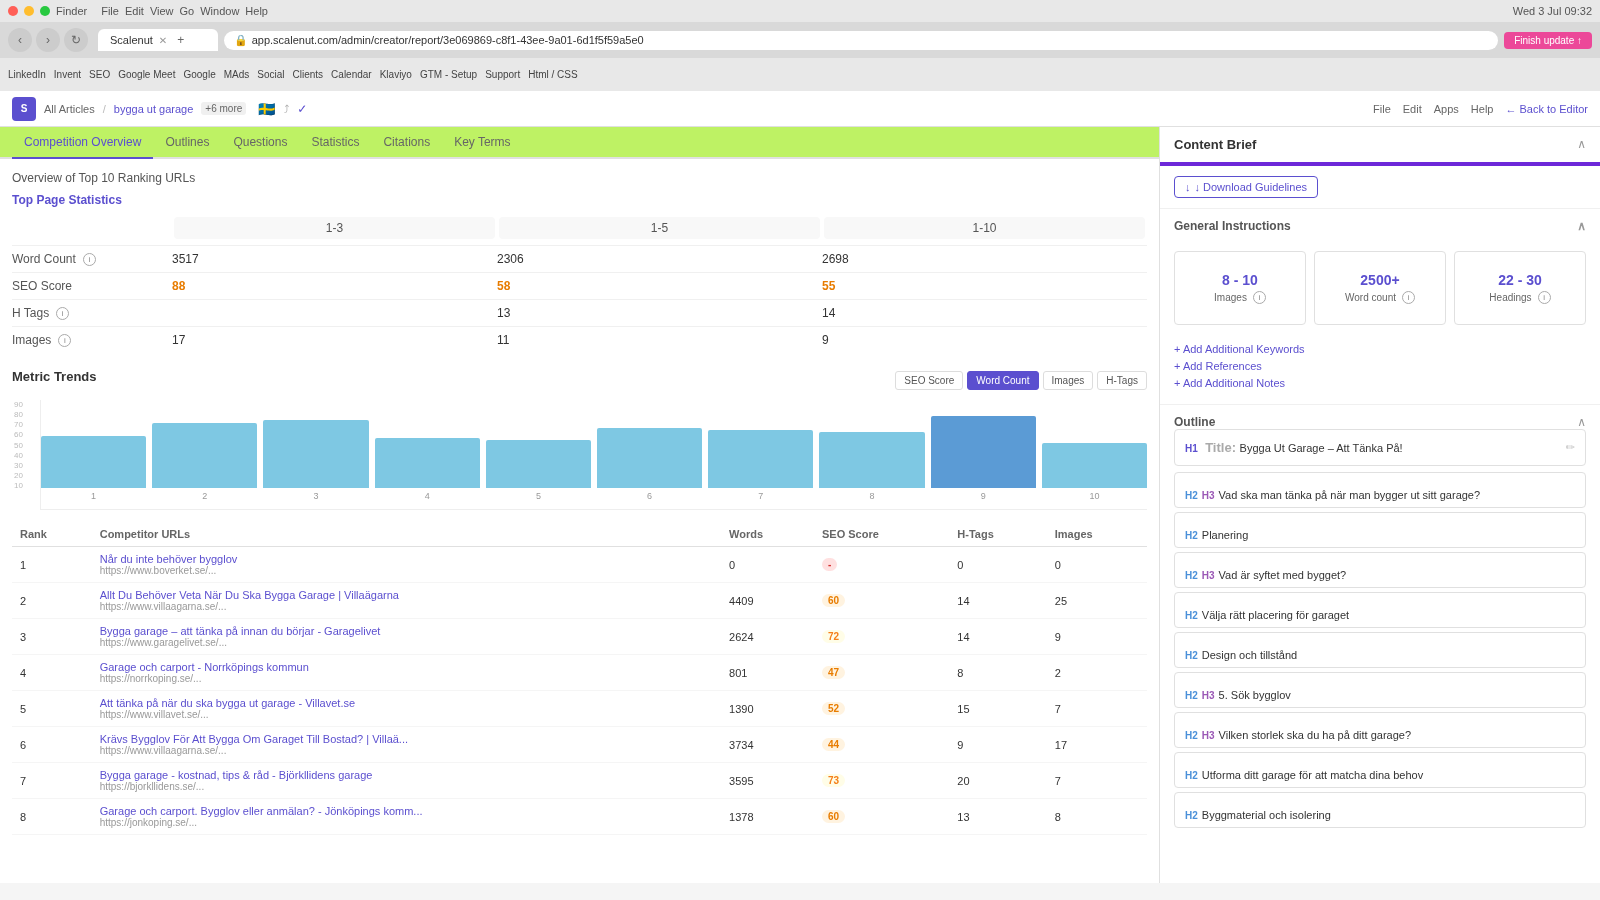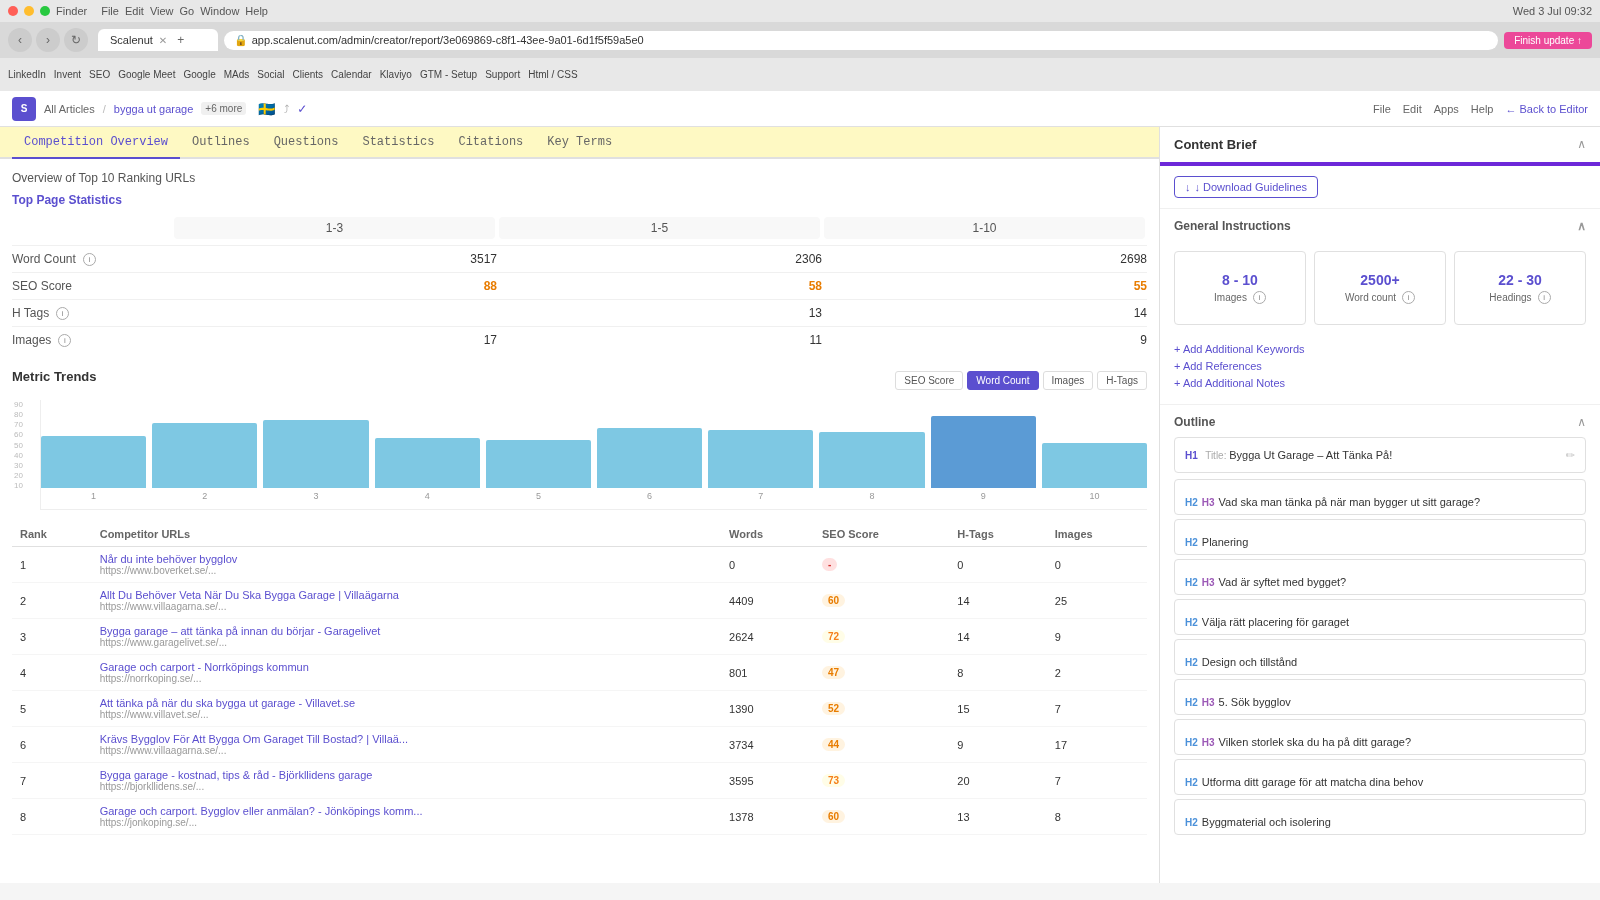--- a/index.html
+++ b/index.html
@@ -36,31 +36,31 @@
     .tag-more { background: #f0f0f0; border-radius: 3px; padding: 1px 4px; font-size: 10px; }
     .back-to-editor { color: #5b4fcf; font-size: 11px; cursor: pointer; }
 
     
     .main-layout { display: flex; height: calc(900px - 22px - 36px - 24px - 36px - 26px); }
 
     
     .left-panel { flex: 1; overflow-y: auto; background: white; border-right: 1px solid #e0e0e0; }
 
     
-    .nav-tabs { display: flex; gap: 0; border-bottom: 2px solid #e0e0e0; padding: 0 12px; background: #fef9c3; font-family: Liberation Mono, monospace; }
+    .nav-tabs { display: flex; gap: 0; border-bottom: 2px solid #e0e0e0; padding: 0 12px; background: #bef264; }
     .nav-tab { font-size: 12px; padding: 8px 12px; cursor: pointer; border-bottom: 2px solid transparent; margin-bottom: -2px; color: #666; }
     .nav-tab.active { color: #5b4fcf; border-bottom-color: #5b4fcf; font-weight: 500; }
 
     
     .content-area { padding: 12px; }
     .section-title { font-size: 13px; font-weight: 600; color: #333; margin-bottom: 8px; }
     .overview-title { font-size: 12px; color: #555; margin-bottom: 8px; }
     .stats-row { display: flex; align-items: center; padding: 6px 0; border-top: 1px solid #f0f0f0; }
     .stats-label { width: 160px; color: #555; display: flex; align-items: center; gap: 4px; }
-    .stats-col { flex: 1; text-align: right; }
+    .stats-col { flex: 1; text-align: left; }
     .stats-header-row { display: flex; padding: 4px 0; margin-bottom: 2px; }
     .stats-header-label { width: 160px; font-weight: 600; color: #5b4fcf; font-size: 12px; }
     .stats-header-col { flex: 1; text-align: center; color: #555; font-weight: 500; background: #f8f8f8; padding: 4px; border-radius: 4px; margin: 0 2px; }
     .val-orange { color: #e87c00; font-weight: 600; }
 
     
     .metric-trends { margin-top: 16px; }
     .trends-header { display: flex; justify-content: space-between; align-items: center; margin-bottom: 8px; }
     .trends-buttons { display: flex; gap: 4px; }
     .trend-btn { padding: 3px 8px; font-size: 10px; border: 1px solid #ddd; border-radius: 3px; cursor: pointer; background: white; color: #555; }
@@ -101,21 +101,21 @@
     .stats-card:last-child { margin-right: 0; }
     .stats-card-value { font-size: 14px; font-weight: 700; color: #5b4fcf; }
     .stats-card-label { font-size: 10px; color: #666; display: flex; align-items: center; justify-content: center; gap: 3px; margin-top: 3px; }
 
     
     .brief-link { color: #5b4fcf; font-size: 11px; cursor: pointer; display: block; margin-bottom: 5px; }
     .brief-link::before { content: '+ '; }
 
     
     .outline-section { padding: 10px 14px; }
-    .outline-header { display: flex; justify-content: space-between; align-items: center; margin-bottom: 8px; }
+    .outline-header { display: flex; justify-content: space-between; align-items: center; }
     .outline-title { font-size: 12px; font-weight: 600; color: #555; }
 
     .h1-title-row { display: flex; align-items: center; justify-content: space-between; padding: 4px 0; }
     .h1-title-text { font-size: 11px; color: #333; }
     .h1-tag { font-size: 10px; font-weight: 700; color: #5b4fcf; margin-right: 4px; }
     .edit-icon { color: #bbb; cursor: pointer; font-size: 11px; }
 
     .h2-item { border: 1px solid #e0e0e0; border-radius: 4px; margin-bottom: 4px; padding: 6px 10px; }
     .h2-item-header { display: flex; align-items: center; gap: 4px; font-size: 11px; color: #333; margin-top: 10px; }
     .h2-tag { font-size: 10px; font-weight: 700; color: #4a90d9; }
@@ -491,21 +491,21 @@
     <div class="outline-section">
       <div class="outline-header">
         <span class="outline-title">Outline</span>
         <span class="expand-icon">∧</span>
       </div>
 
       <div style="border:1px solid #e0e0e0;border-radius:4px;padding:6px 10px;margin-bottom:6px;">
         <div class="h1-title-row">
           <span>
             <span class="h1-tag">H1</span>
-            <span style="font-size:10px;color:#aaa;">Title: </span>
+            <span style="font-size:13px;color:#aaa;font-weight:bold;">Title: </span>
             <span class="h1-title-text">Bygga Ut Garage – Att Tänka På!</span>
           </span>
           <span class="edit-icon">✏</span>
         </div>
       </div>
 
       <div>
         <div class="h2-item">
           <div class="h2-item-header">
             <span class="h2-tag">H2</span>

